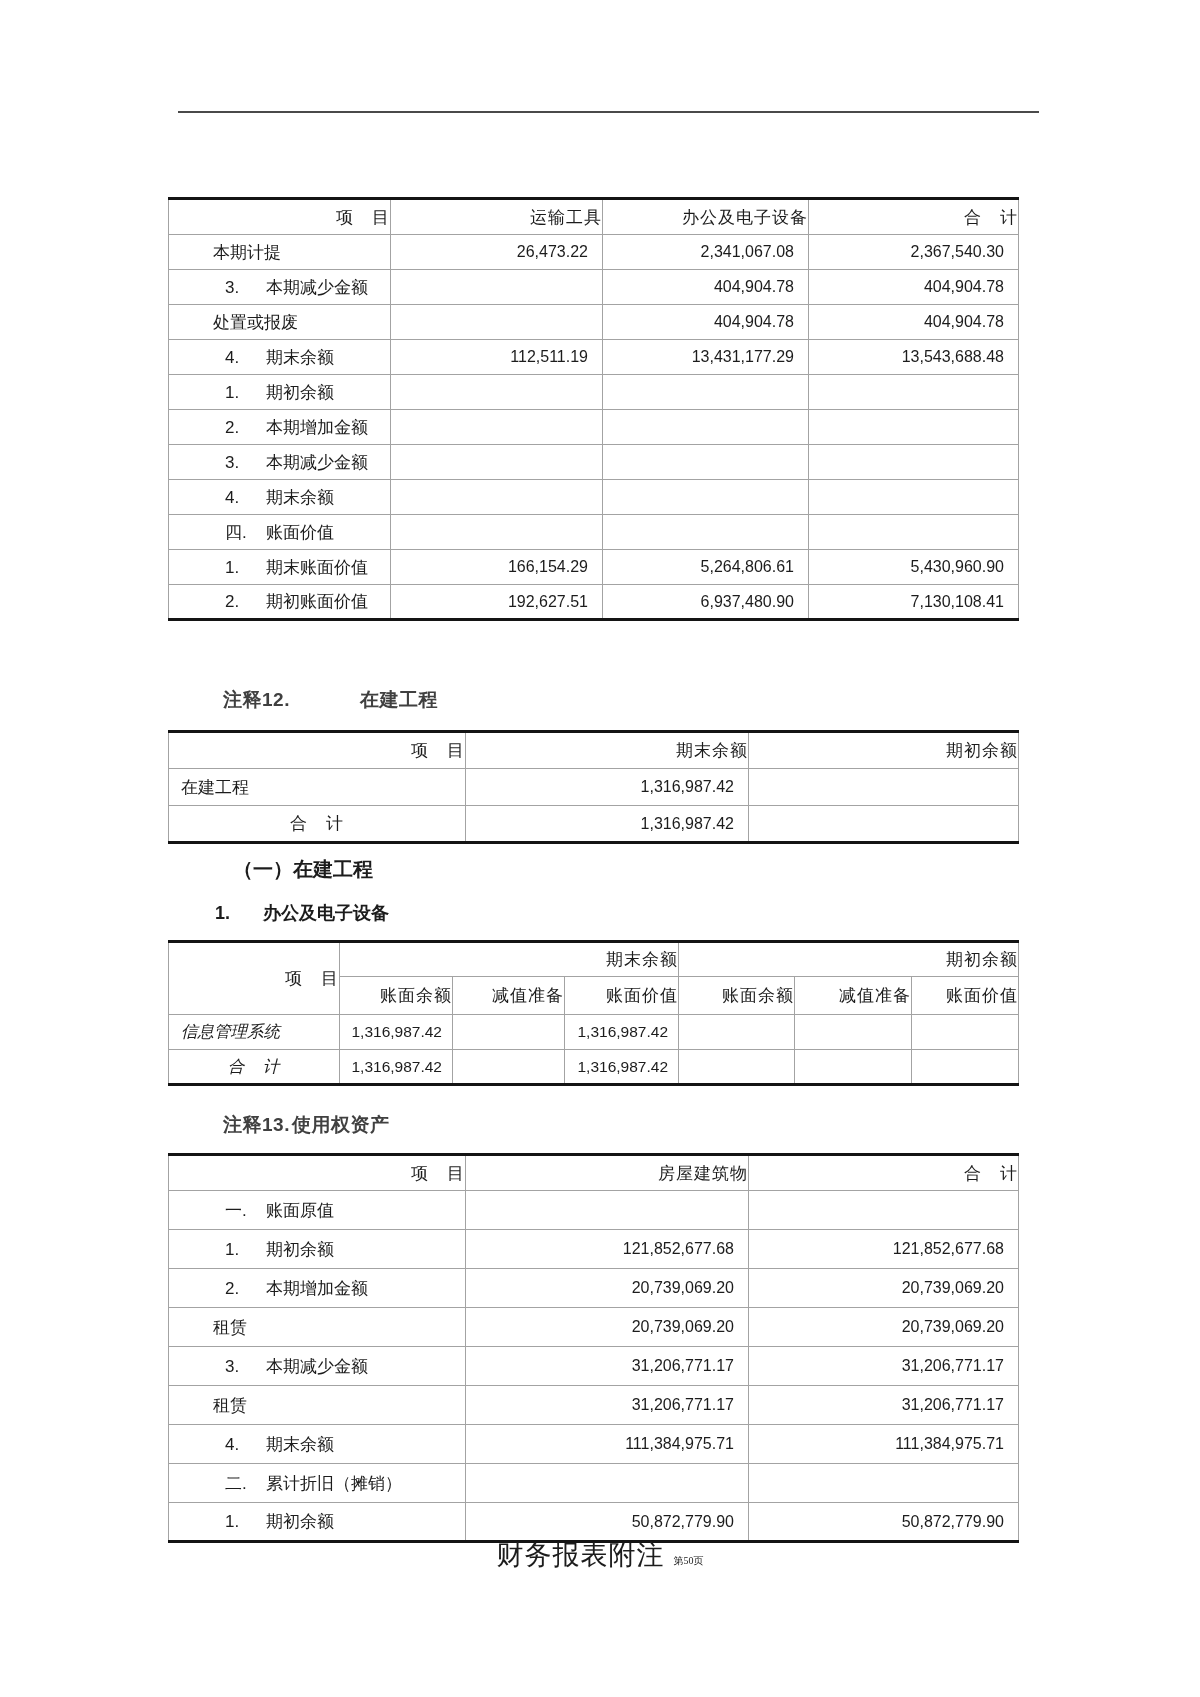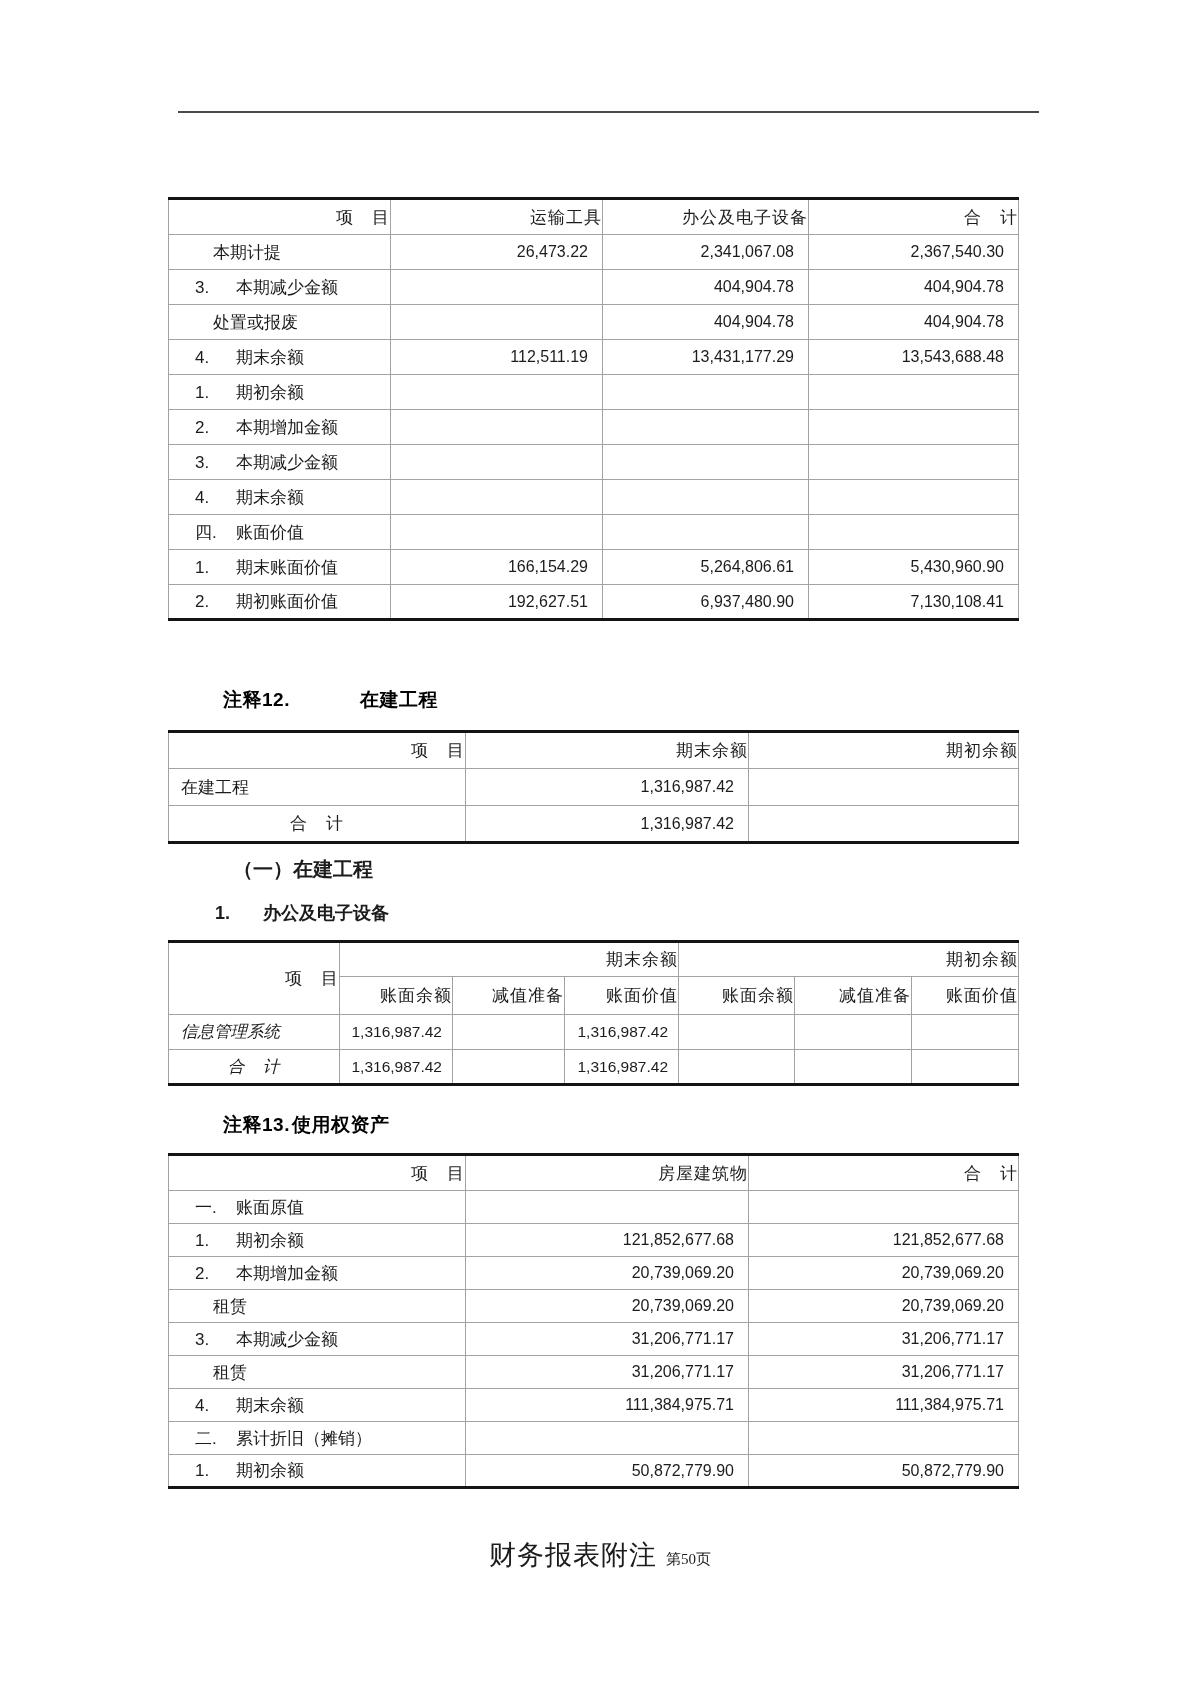--- a/index.html
+++ b/index.html
@@ -16,21 +16,21 @@
     border-collapse:collapse; table-layout:fixed;
     border-top:3px solid #141414; border-bottom:3px solid #141414;
     border-left:1px solid #b9b9b9; border-right:1px solid #b9b9b9;
   }
   th, td {
     border:1px solid #a3a3a3; vertical-align:middle;
     white-space:nowrap; overflow:hidden; padding:0;
   }
   th { font-weight:normal; text-align:right; font-size:17px; letter-spacing:1px; }
   td.val { text-align:right; padding-right:14px; font-size:16px; }
-  td.lbl { font-size:17px; text-align:left; }
+  td.lbl { font-size:17px; text-align:left;padding-left:30px; }
   td.lbl .rn { display:inline-block; margin-left:26px; width:41px; }
   td.lbl.s-plain { padding-left:44px; }
   td.lbl.s-item { padding-left:12px; }
   td.lbl.s-total { text-align:center; padding-left:0; letter-spacing:1px; }
 
   .t1 { top:197px; }
   .t1 thead tr { height:36px; }
   .t1 tbody tr { height:35px; }
 
   .t2 { top:730px; }
@@ -38,38 +38,38 @@
 
   .t3 { top:940px; }
   .t3 thead tr.grp { height:35px; }
   .t3 thead tr.sub { height:38px; }
   .t3 tbody tr { height:35px; }
   .t3 td.val { padding-right:10px; font-size:15.5px; }
   .t3 td.lbl { font-size:16.5px;font-style:italic; }
 
   .t4 { top:1153px; }
   .t4 thead tr { height:36px; }
-  .t4 tbody tr { height:33px;margin-left:21px; }
+  .t4 tbody tr { height:39px;margin-left:21px; }
 
   .note-h {
-    position:absolute; font-weight:bold; font-size:19px; color:#000000;
+    position:absolute; font-weight:bold; font-size:19px; color:#404040;
     letter-spacing:0.5px; white-space:nowrap;
   }
   .nh-12 { left:223px; top:687px; }
   .nh-13 { left:223px; top:1112px; }
   .gap-wide { margin-left:70px; }
   .gap-narrow { margin-left:2px; }
 
   .sub-h1 { position:absolute; left:233px; top:856px; font-weight:bold; font-size:20px; white-space:nowrap; }
   .sub-h2 { position:absolute; left:215px; top:901px; font-weight:bold; font-size:18px; white-space:nowrap; }
   .sub-h2 .rn2 { display:inline-block; width:48px; }
 
   .footer { position:absolute; left:0; top:1537px; width:1200px; text-align:center; font-family:"Liberation Serif", serif; white-space:nowrap; }
   .footer .f-title { font-size:27px; letter-spacing:1px;text-align:right; }
-  .footer .f-page { font-size:15px; margin-left:9px; }
+  .footer .f-page { font-size:10px; margin-left:9px; }
 </style>
 </head>
 <body>
 
 <div class="page">
 
   <div class="top-rule"></div>
 
   <table class="t1">
     <colgroup>

